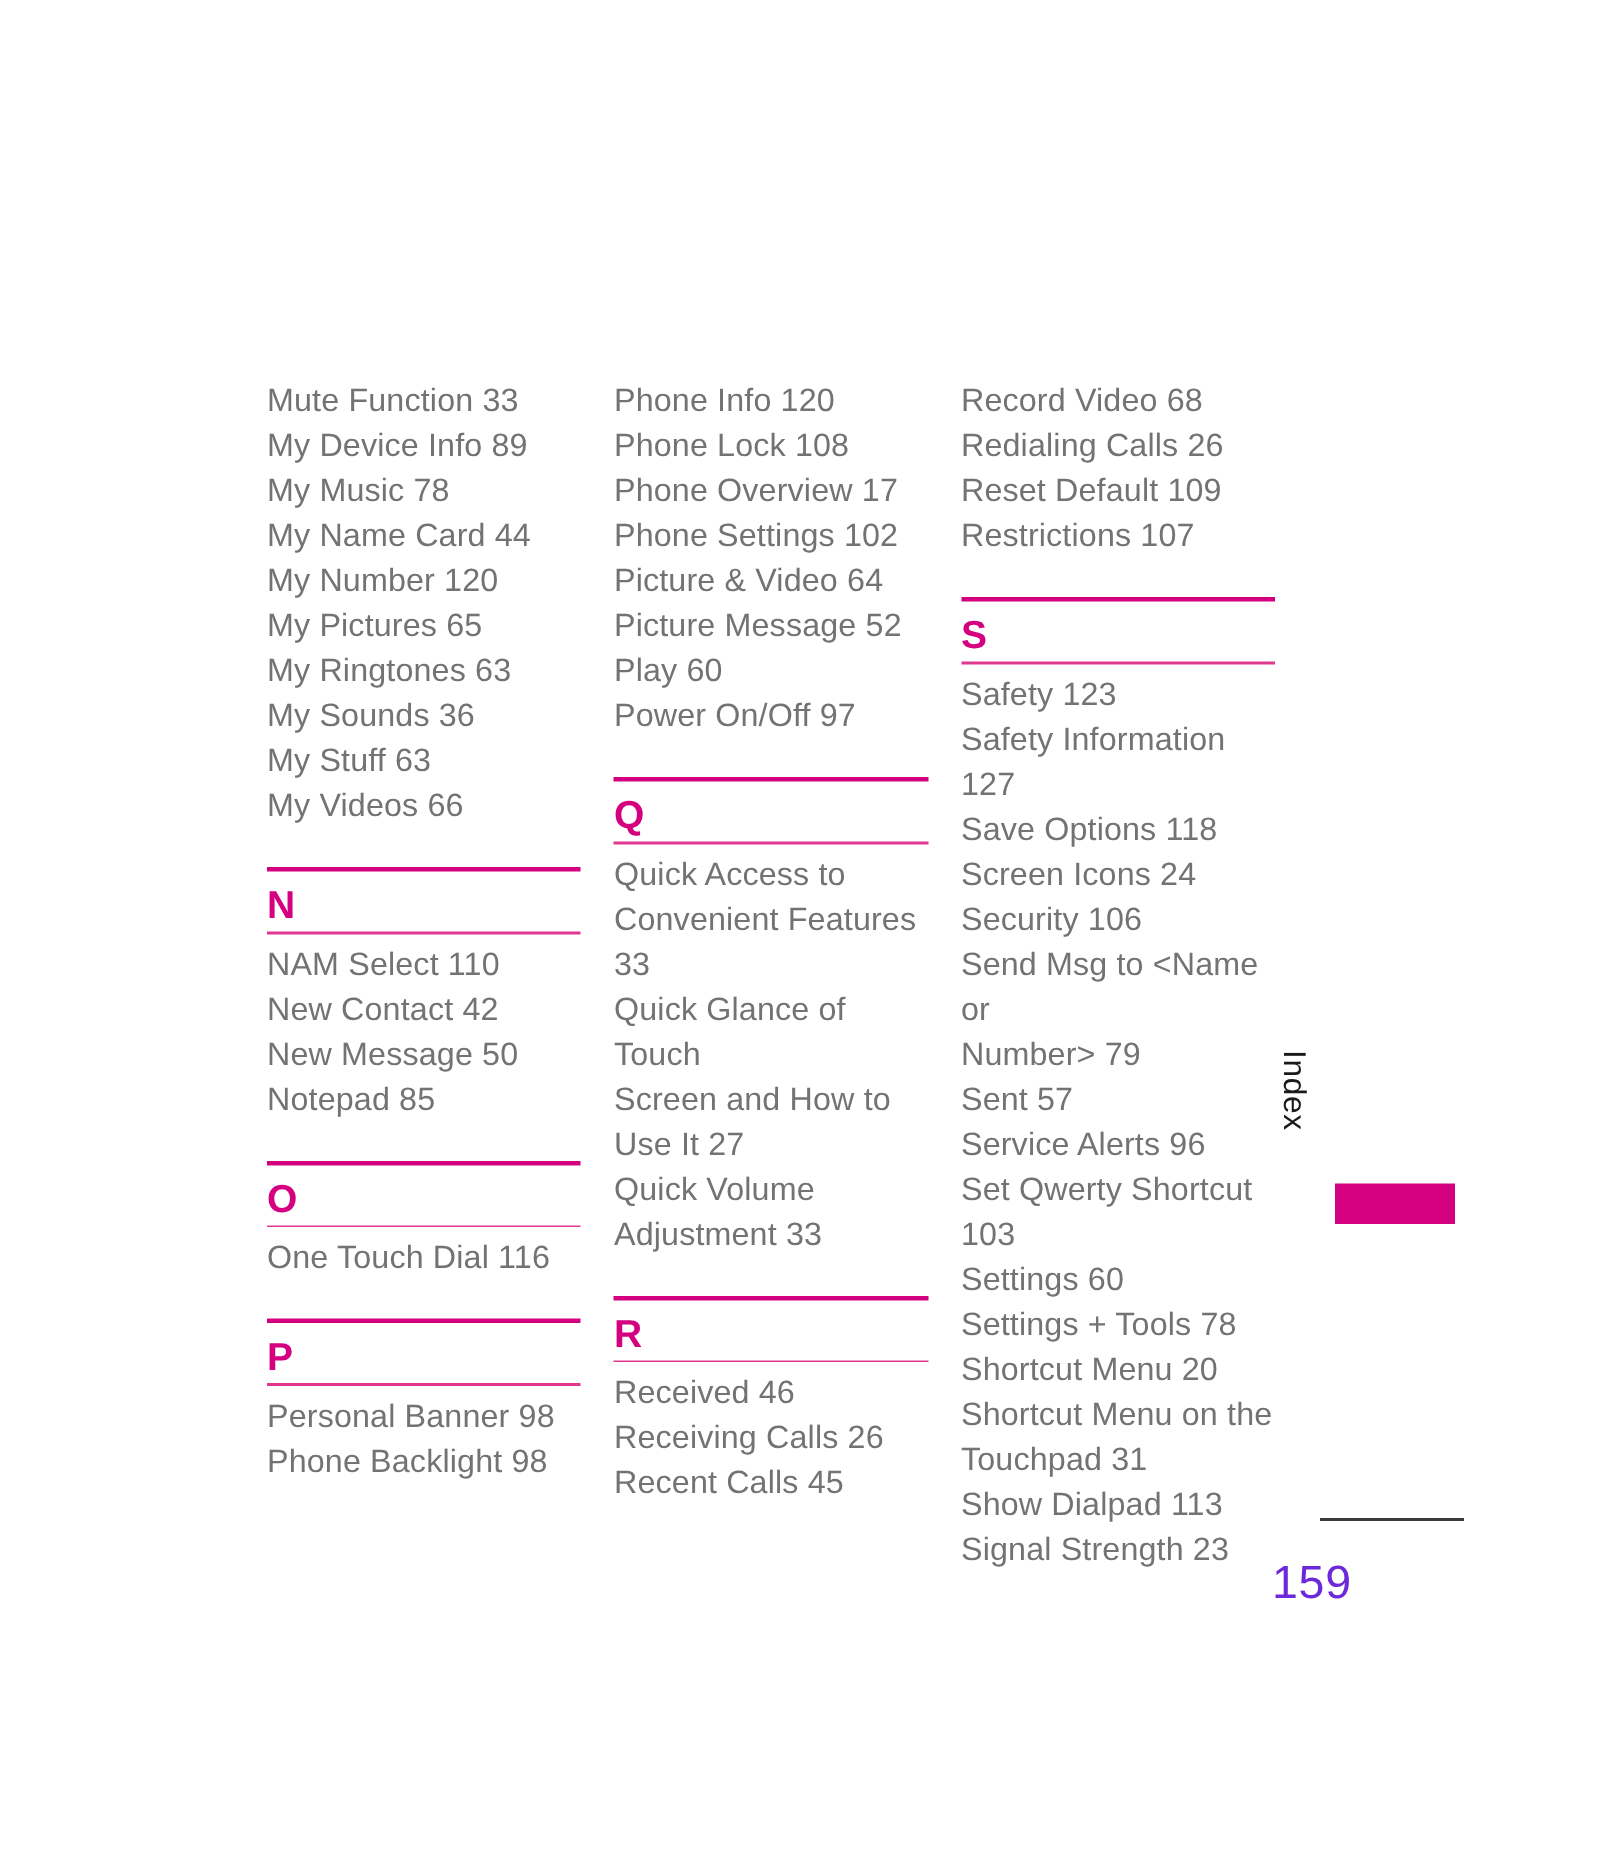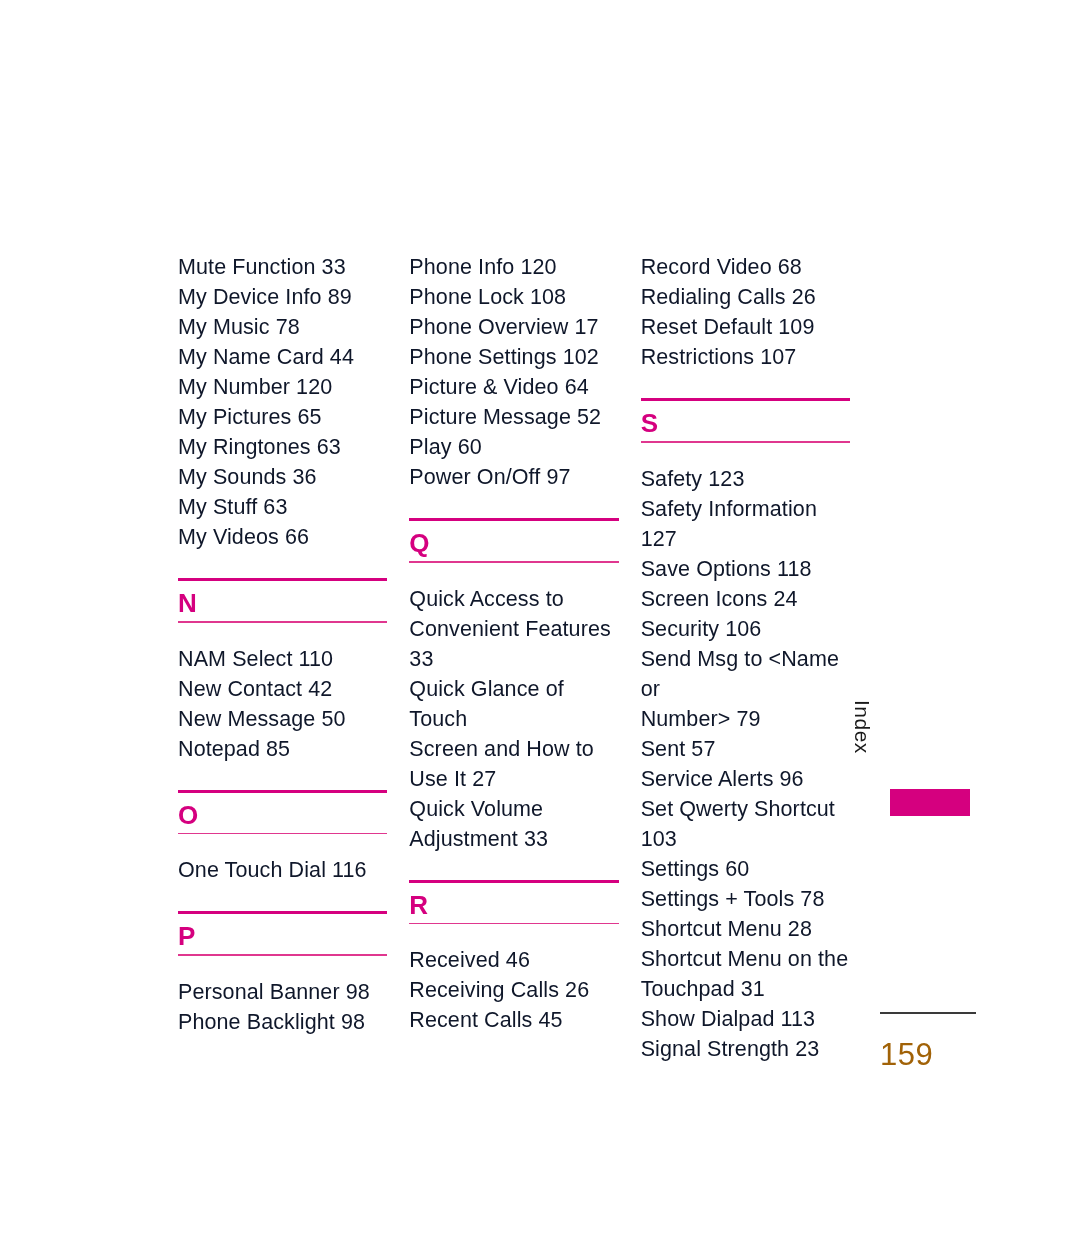--- a/index.html
+++ b/index.html
@@ -40,21 +40,21 @@
     width: 210px;
     margin-right: 22px;
   }
   .column:last-child {
     margin-right: 0;
   }
 
   .entry {
     font-size: 21.5px;
     line-height: 30px;
-    color: #0f172a;
+    color: #737373;
     letter-spacing: 0.1px;
     white-space: pre-line;
   }
 
   
   .letter-block {
     margin-top: 26px;
   }
   .letter-block.first-in-col {
     margin-top: 0;
@@ -71,21 +71,21 @@
   }
   .letter {
     font-size: 26px;
     line-height: 32px;
     font-weight: bold;
     color: #d5007f;
     padding: 6px 0 2px 0;
     letter-spacing: 0.5px;
   }
   .letter-entries {
-    padding-top: 21px;
+    padding-top: 5px;
   }
 
   
   .side-tab-label {
     position: absolute;
     left: 874px;
     top: 700px;
     width: 120px;
     height: 30px;
     font-size: 21px;
@@ -108,25 +108,25 @@
   .footer-rule {
     position: absolute;
     left: 880px;
     top: 1012px;
     width: 96px;
     height: 1.6px;
     background: #3a3a3a;
   }
   .page-number {
     position: absolute;
-    left: 880px;
+    left: 848px;
     top: 1036px;
     font-size: 31px;
     line-height: 38px;
-    color: #a16207;
+    color: #6d28d9;
     letter-spacing: 0.5px;
   }
 </style>
 </head>
 <body>
 
 <div class="page">
 
   <div class="columns">
 
@@ -241,21 +241,21 @@
           <div class="entry">Screen Icons 24</div>
           <div class="entry">Security 106</div>
           <div class="entry">Send Msg to &lt;Name or
 Number&gt; 79</div>
           <div class="entry">Sent 57</div>
           <div class="entry">Service Alerts 96</div>
           <div class="entry">Set Qwerty Shortcut
 103</div>
           <div class="entry">Settings 60</div>
           <div class="entry">Settings + Tools 78</div>
-          <div class="entry">Shortcut Menu 28</div>
+          <div class="entry">Shortcut Menu 20</div>
           <div class="entry">Shortcut Menu on the
 Touchpad 31</div>
           <div class="entry">Show Dialpad 113</div>
           <div class="entry">Signal Strength 23</div>
         </div>
       </div>
     </div>
 
   </div>
 

